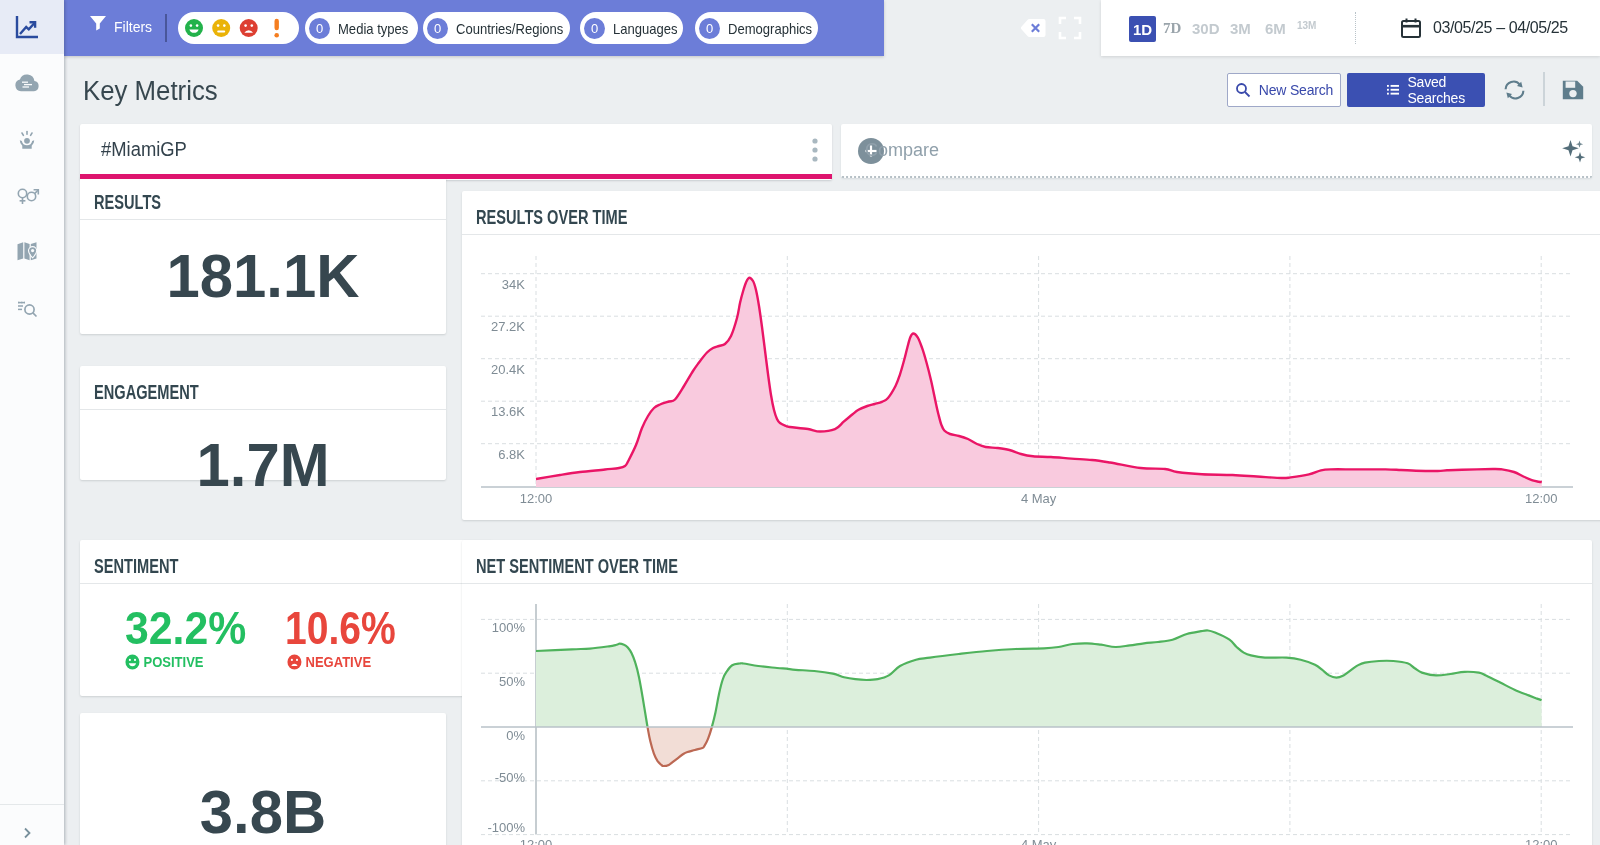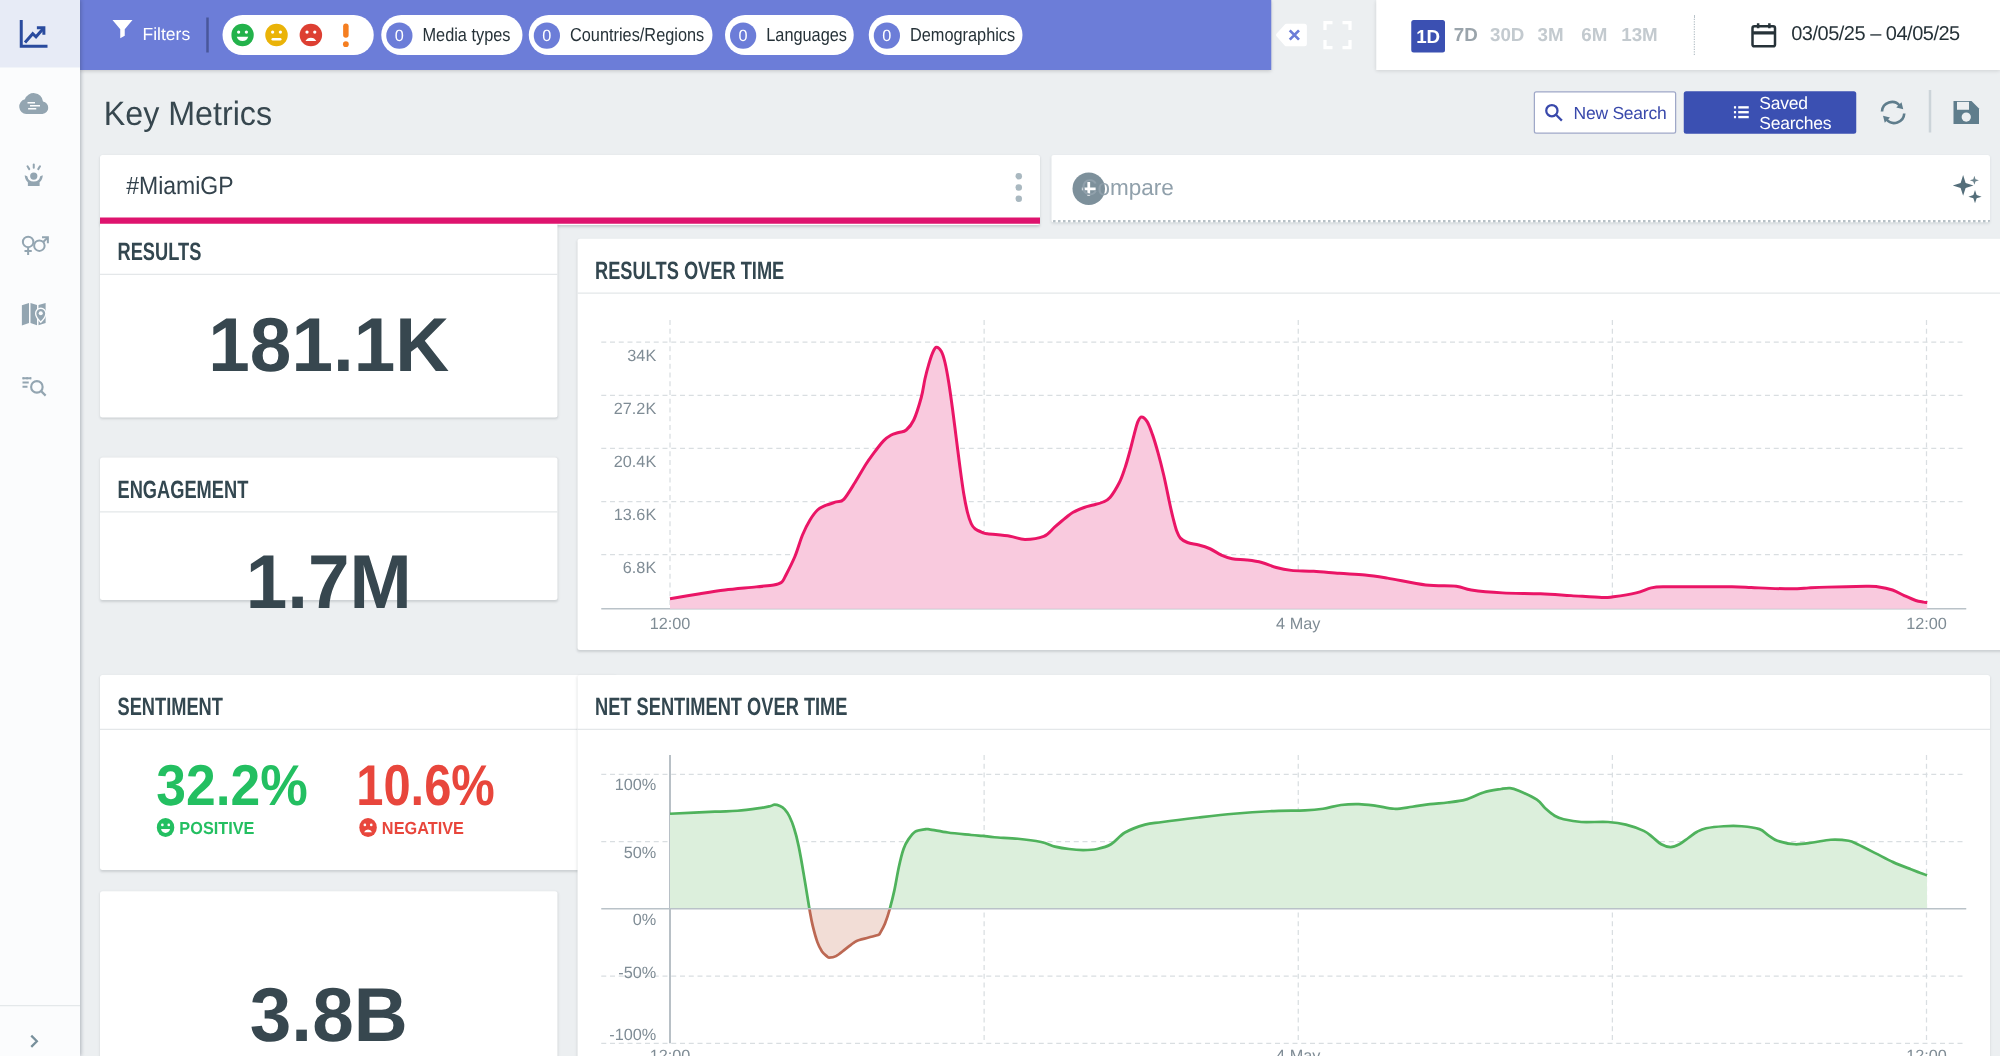--- a/index.html
+++ b/index.html
@@ -4,21 +4,21 @@
 *{margin:0;padding:0;box-sizing:border-box;}
 html,body{width:1600px;height:845px;overflow:hidden;}
 body{font-family:"Liberation Sans",sans-serif;background:#eceff1;position:relative;}
 .abs{position:absolute;}
 
 #sidebar{left:0;top:0;width:64px;height:845px;background:#fbfcfd;z-index:5;box-shadow:1px 0 3px rgba(40,50,70,0.32);}
 #sidebar .sel{position:absolute;left:0;top:0;width:64px;height:54px;background:#e7ebf6;}
 #sidebar svg{position:absolute;left:15px;}
 #sideline{position:absolute;left:0;top:804px;width:64px;height:1px;background:#e4e8ea;}
 
-#topbar{left:64px;top:0;width:953px;height:56px;background:#6c7dd8;z-index:4;box-shadow:0 1px 3px rgba(0,0,0,0.18);}
+#topbar{left:64px;top:0;width:820px;height:56px;background:#6c7dd8;z-index:4;box-shadow:0 1px 3px rgba(0,0,0,0.18);}
 #topright{left:1101px;top:0;width:499px;height:56px;background:#ffffff;z-index:4;box-shadow:0 1px 3px rgba(0,0,0,0.12);}
 #topbar .pill{position:absolute;top:12px;height:32px;background:#fff;border-radius:16px;display:flex;align-items:center;}
 .zbadge{flex:0 0 21px;width:21px;height:21px;border-radius:50%;background:#6c7dd8;color:#fff;font-size:13px;display:flex;align-items:center;justify-content:center;margin-left:4px;}
 .plabel{font-size:15px;color:#263238;margin-left:8px;white-space:nowrap;transform:scaleX(0.87);transform-origin:left;}
 
 .hbtn{position:absolute;display:flex;align-items:center;justify-content:center;font-size:14px;letter-spacing:-0.2px;border-radius:2px;}
 
 .card{position:absolute;background:#fff;border-radius:2px;box-shadow:0 1px 2px rgba(60,70,80,0.18);}
 .chead{height:44px;border-bottom:1px solid #e4e7e9;}.chead span{display:inline-block;margin-left:14px;margin-top:16px;font-size:20px;line-height:21px;font-weight:bold;color:#334750;transform:scaleX(0.73);transform-origin:left;white-space:nowrap;}
 .bignum{position:absolute;width:100%;text-align:center;font-weight:bold;color:#37474f;font-size:61px;line-height:61px;transform:scaleX(0.98);}
@@ -126,25 +126,25 @@
  <svg class="abs" style="left:956px;top:17px" width="26" height="22" viewBox="0 0 26 22" fill="#fff">
       <path d="M9.2 2h14.3a2 2 0 0 1 2 2v14a2 2 0 0 1-2 2H9.2a2 2 0 0 1-1.5-.7L1.2 12a1.6 1.6 0 0 1 0-2l6.5-7.3A2 2 0 0 1 9.2 2z"></path>
       <path d="M11.8 7.3l7.4 7.4M19.2 7.3l-7.4 7.4" stroke="#6c7dd8" stroke-width="2.2"></path>
     </svg>
  <svg class="abs" style="left:994px;top:16px" width="24" height="24" viewBox="0 0 24 24" fill="none" stroke="#fff" stroke-width="2.6">
       <path d="M2 8V2h6M16 2h6v6M22 16v6h-6M8 22H2v-6"></path>
     </svg>
 </div>
 <div id="topright" class="abs">
  <div class="abs" style="left:28px;top:16px;width:27px;height:26px;background:#3b50b2;border-radius:2px;color:#fff;font-weight:bold;font-size:15px;display:flex;align-items:center;justify-content:center;">1D</div>
- <div class="abs" style="left:62px;top:20px;font-size:15px;font-weight:bold;color:#9aa4ab;">7D</div>
+ <div class="abs" style="left:62px;top:20px;font-size:15px;font-weight:bold;color:#9aa4ab;font-family:Liberation Serif, serif;">7D</div>
  <div class="abs" style="left:91px;top:20px;font-size:15px;font-weight:bold;color:#c3cacf;">30D</div>
  <div class="abs" style="left:129px;top:20px;font-size:15px;font-weight:bold;color:#c3cacf;">3M</div>
  <div class="abs" style="left:164px;top:20px;font-size:15px;font-weight:bold;color:#c3cacf;">6M</div>
- <div class="abs" style="left:196px;top:20px;font-size:15px;font-weight:bold;color:#c3cacf;">13M</div>
+ <div class="abs" style="left:196px;top:20px;font-size:10px;font-weight:bold;color:#c3cacf;">13M</div>
  <div class="abs" style="left:254px;top:12px;width:0;height:32px;border-left:1px dotted #b9c3c9;"></div>
  <svg class="abs" style="left:299px;top:17px" width="22" height="22" viewBox="0 0 22 22" fill="none" stroke="#263238" stroke-width="2">
       <rect x="2" y="4" width="18" height="16" rx="1.5"></rect>
       <line x1="2.5" y1="9.2" x2="19.5" y2="9.2" stroke-width="2.6"></line>
       <line x1="6.5" y1="1.5" x2="6.5" y2="5.5"></line>
       <line x1="15.5" y1="1.5" x2="15.5" y2="5.5"></line>
     </svg>
  <div class="abs" style="left:332px;top:19px;font-size:16px;color:#263238;letter-spacing:-0.4px;">03/05/25 – 04/05/25</div>
 </div>
 

